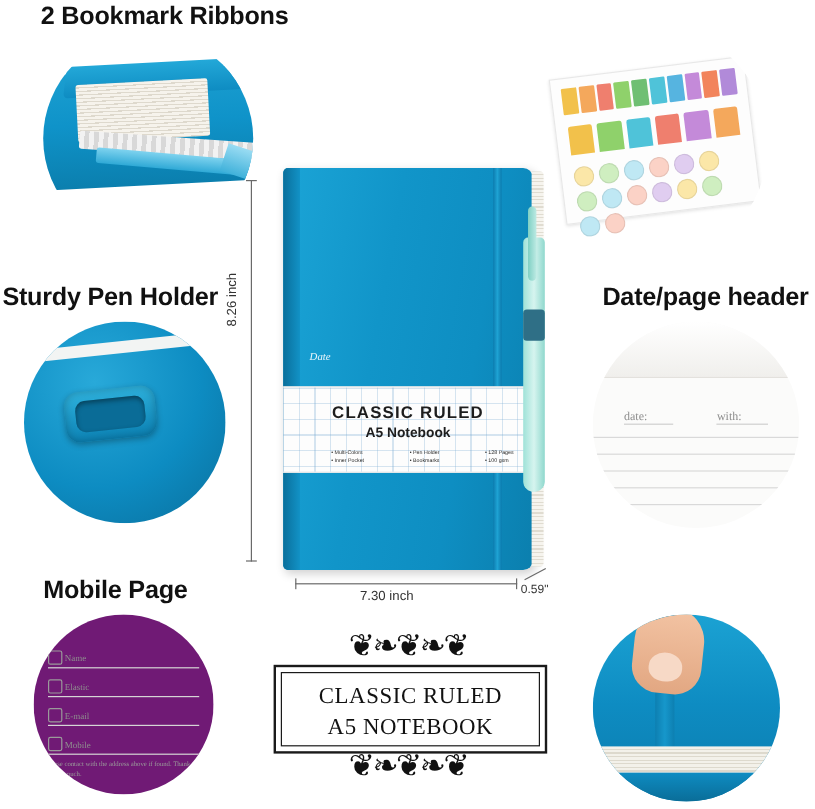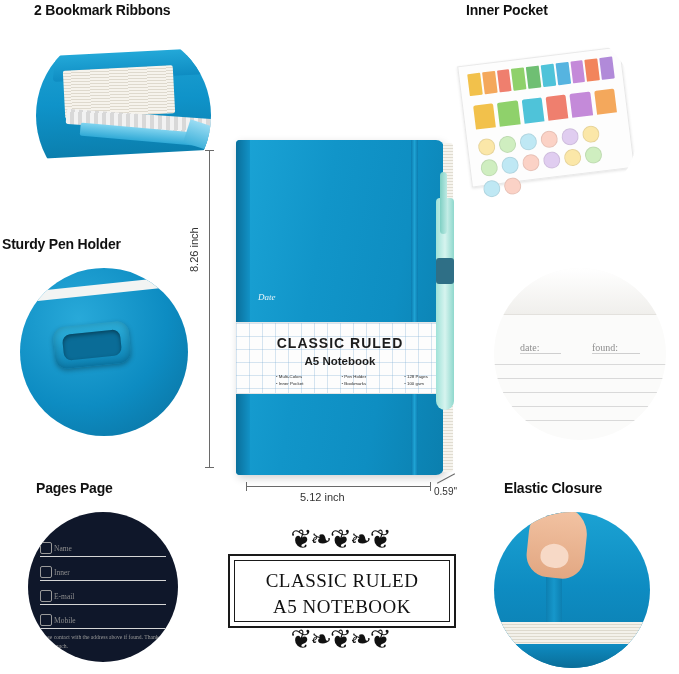--- a/index.html
+++ b/index.html
@@ -16,21 +16,21 @@
   }
 
   .stage {
     position: absolute;
     inset: 0;
   }
 
   
   .feat-label {
     position: absolute;
-    font-size: 14px;
+    font-size: 21px;
     font-weight: 700;
     color: #111111;
     letter-spacing: -0.2px;
     white-space: nowrap;
   }
 
   
   .bubble {
     position: absolute;
     border-radius: 50%;
@@ -169,21 +169,21 @@
   }
   .b4 .hdr span { border-bottom: 1px solid #cfcfcf; padding-right: 22px; }
   .b4 .fold {
     position: absolute; left: 0; top: 0; width: 100%; height: 46px;
     background: linear-gradient(180deg,#ffffff, #f0efec);
     border-bottom: 1px solid #e3e1dd;
   }
 
   
   .b5 { left: 28px; top: 512px; width: 150px; height: 150px; }
-  .b5 .paper { position: absolute; inset: 0; background: #0f172a; text-decoration: underline; }
+  .b5 .paper { position: absolute; inset: 0; background: #701a75; text-decoration: underline; }
   .b5 .rowline {
     position: absolute; left: 12px; width: 126px; height: 1px; background: #d5d5d5;
   }
   .b5 .fl {
     position: absolute; left: 26px;
     font-size: 7.5px; color: #8e8e8e;
     font-family: "Liberation Serif", serif;
   }
   .b5 .ico {
     position: absolute; left: 12px;
@@ -385,28 +385,27 @@
   .flourish.top { top: 2px; }
   .flourish.bottom { top: 102px; }
 </style>
 </head>
 <body>
 
 <div class="stage">
 
   <div class="feat-label" style="left:34px; top:2px;">2 Bookmark Ribbons</div>
 
-  <div class="feat-label" style="left:466px; top:2px;">Inner Pocket</div>
 
   <div class="feat-label" style="left:2px; top:236px;">Sturdy Pen Holder</div>
 
-
-  <div class="feat-label" style="left:36px; top:480px;">Pages Page</div>
-
-  <div class="feat-label" style="left:504px; top:480px;">Elastic Closure</div>
+  <div class="feat-label" style="left:502px; top:236px;">Date/page header</div>
+
+  <div class="feat-label" style="left:36px; top:480px;">Mobile Page</div>
+
 
   <div class="bubble b1">
     <div class="book-body"></div>
     <div class="cover-top"></div>
     <div class="page-stack"></div>
     <div class="ribbon-a"></div>
     <div class="ribbon-b"></div>
     <div class="ribbon-tail"></div>
   </div>
 
@@ -460,34 +459,34 @@
   <div class="bubble b4">
     <div class="paper">
       <div class="fold"></div>
       <div class="ln" style="top:96px"></div>
       <div class="ln" style="top:110px"></div>
       <div class="ln" style="top:124px"></div>
       <div class="ln" style="top:138px"></div>
       <div class="ln" style="top:152px"></div>
       <div class="hdr">
         <span>date:</span>
-        <span>found:</span>
+        <span>with:</span>
       </div>
     </div>
   </div>
 
   <div class="bubble b5">
     <div class="paper">
       <div class="ico" style="top:30px"></div>
       <div class="ico" style="top:54px"></div>
       <div class="ico" style="top:78px"></div>
       <div class="ico" style="top:102px"></div>
 
       <div class="fl" style="top:32px">Name</div>
-      <div class="fl" style="top:56px">Inner</div>
+      <div class="fl" style="top:56px">Elastic</div>
       <div class="fl" style="top:80px">E-mail</div>
       <div class="fl" style="top:104px">Mobile</div>
 
       <div class="rowline" style="top:44px"></div>
       <div class="rowline" style="top:68px"></div>
       <div class="rowline" style="top:92px"></div>
       <div class="rowline" style="top:116px"></div>
 
       <div class="note">Please contact with the address above if found. Thank you so much.</div>
     </div>
@@ -534,21 +533,21 @@
       <div class="barrel"></div>
       <div class="clip"></div>
       <div class="grip"></div>
     </div>
   </div>
 
   <div class="dim-v"></div>
   <div class="dim-v-label">8.26 inch</div>
 
   <div class="dim-h"></div>
-  <div class="dim-h-label">5.12 inch</div>
+  <div class="dim-h-label">7.30 inch</div>
 
   <div class="dim-d"></div>
   <div class="dim-d-label">0.59"</div>
 
   <div class="banner">
     <div class="flourish top">❦❧❦❧❦</div>
     <div class="frame">
       <div class="bt">CLASSIC RULED</div>
       <div class="bt2">A5 NOTEBOOK</div>
     </div>

